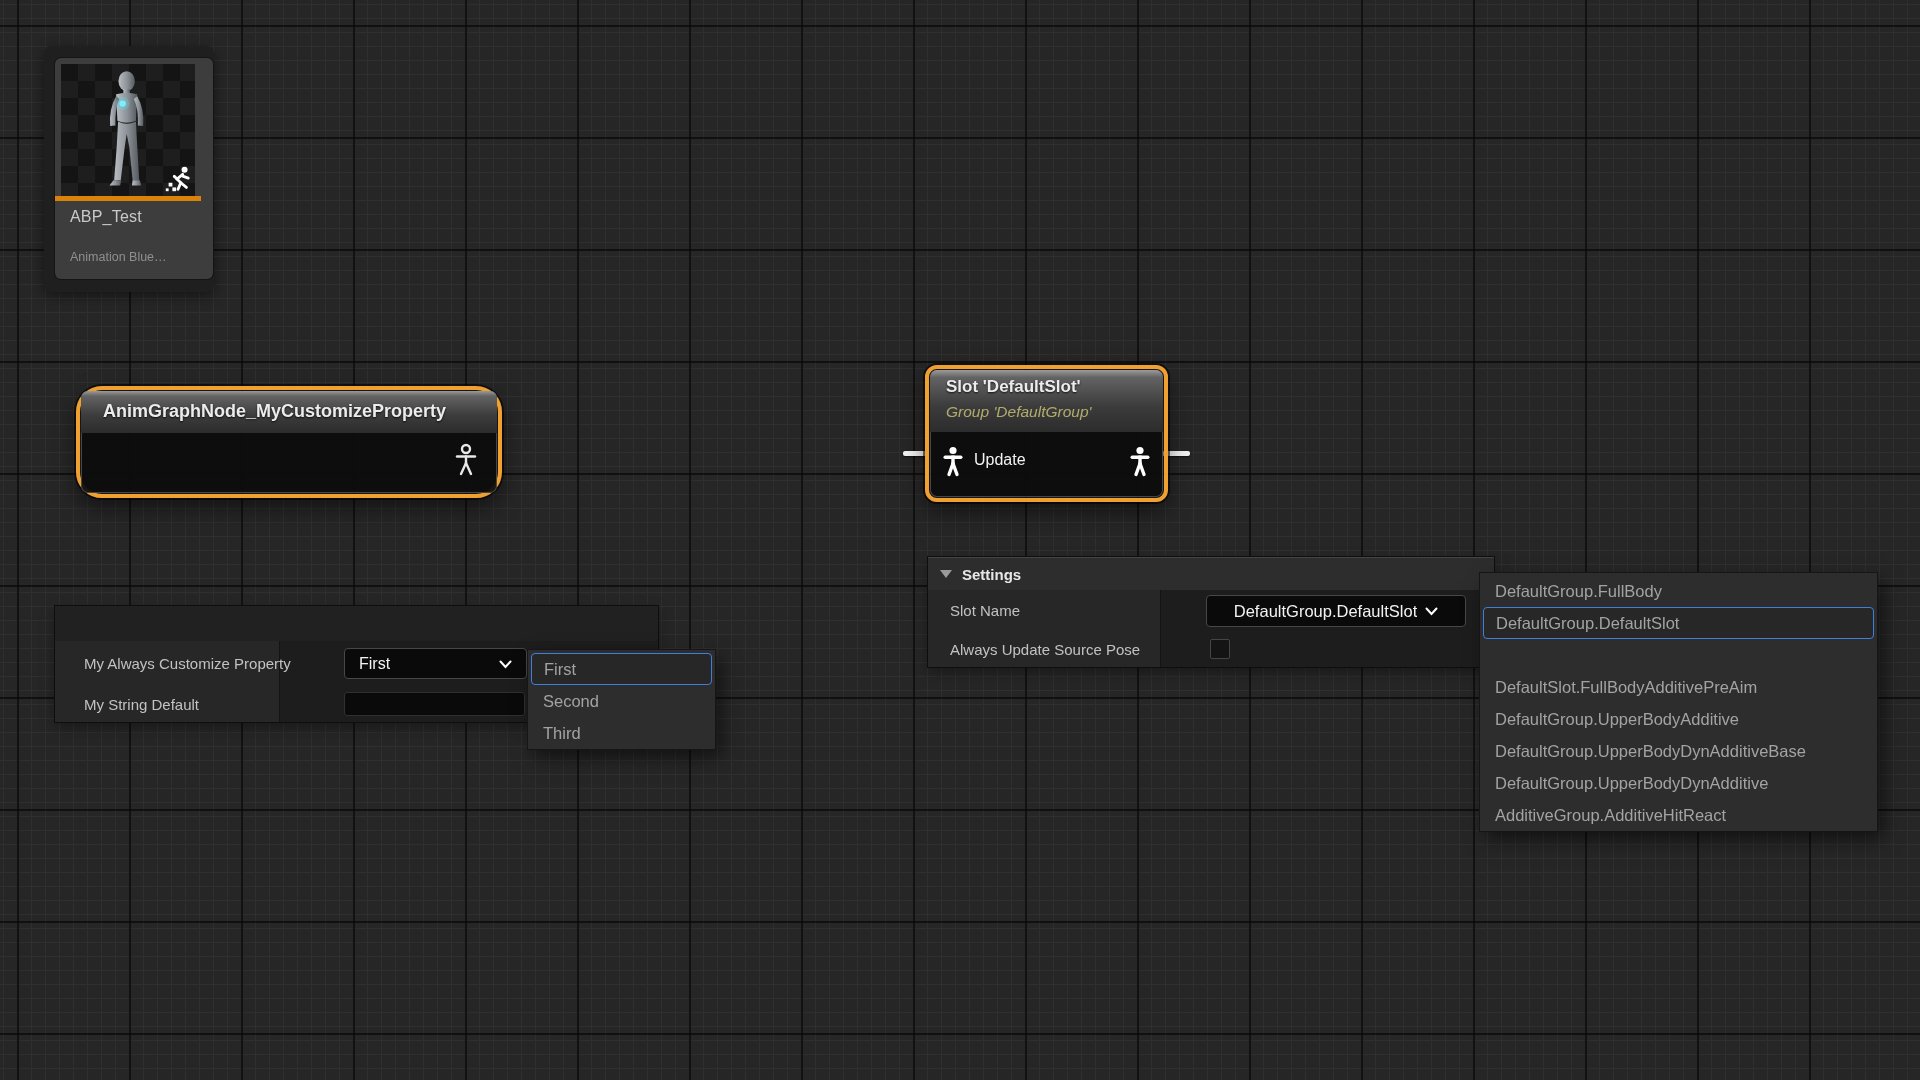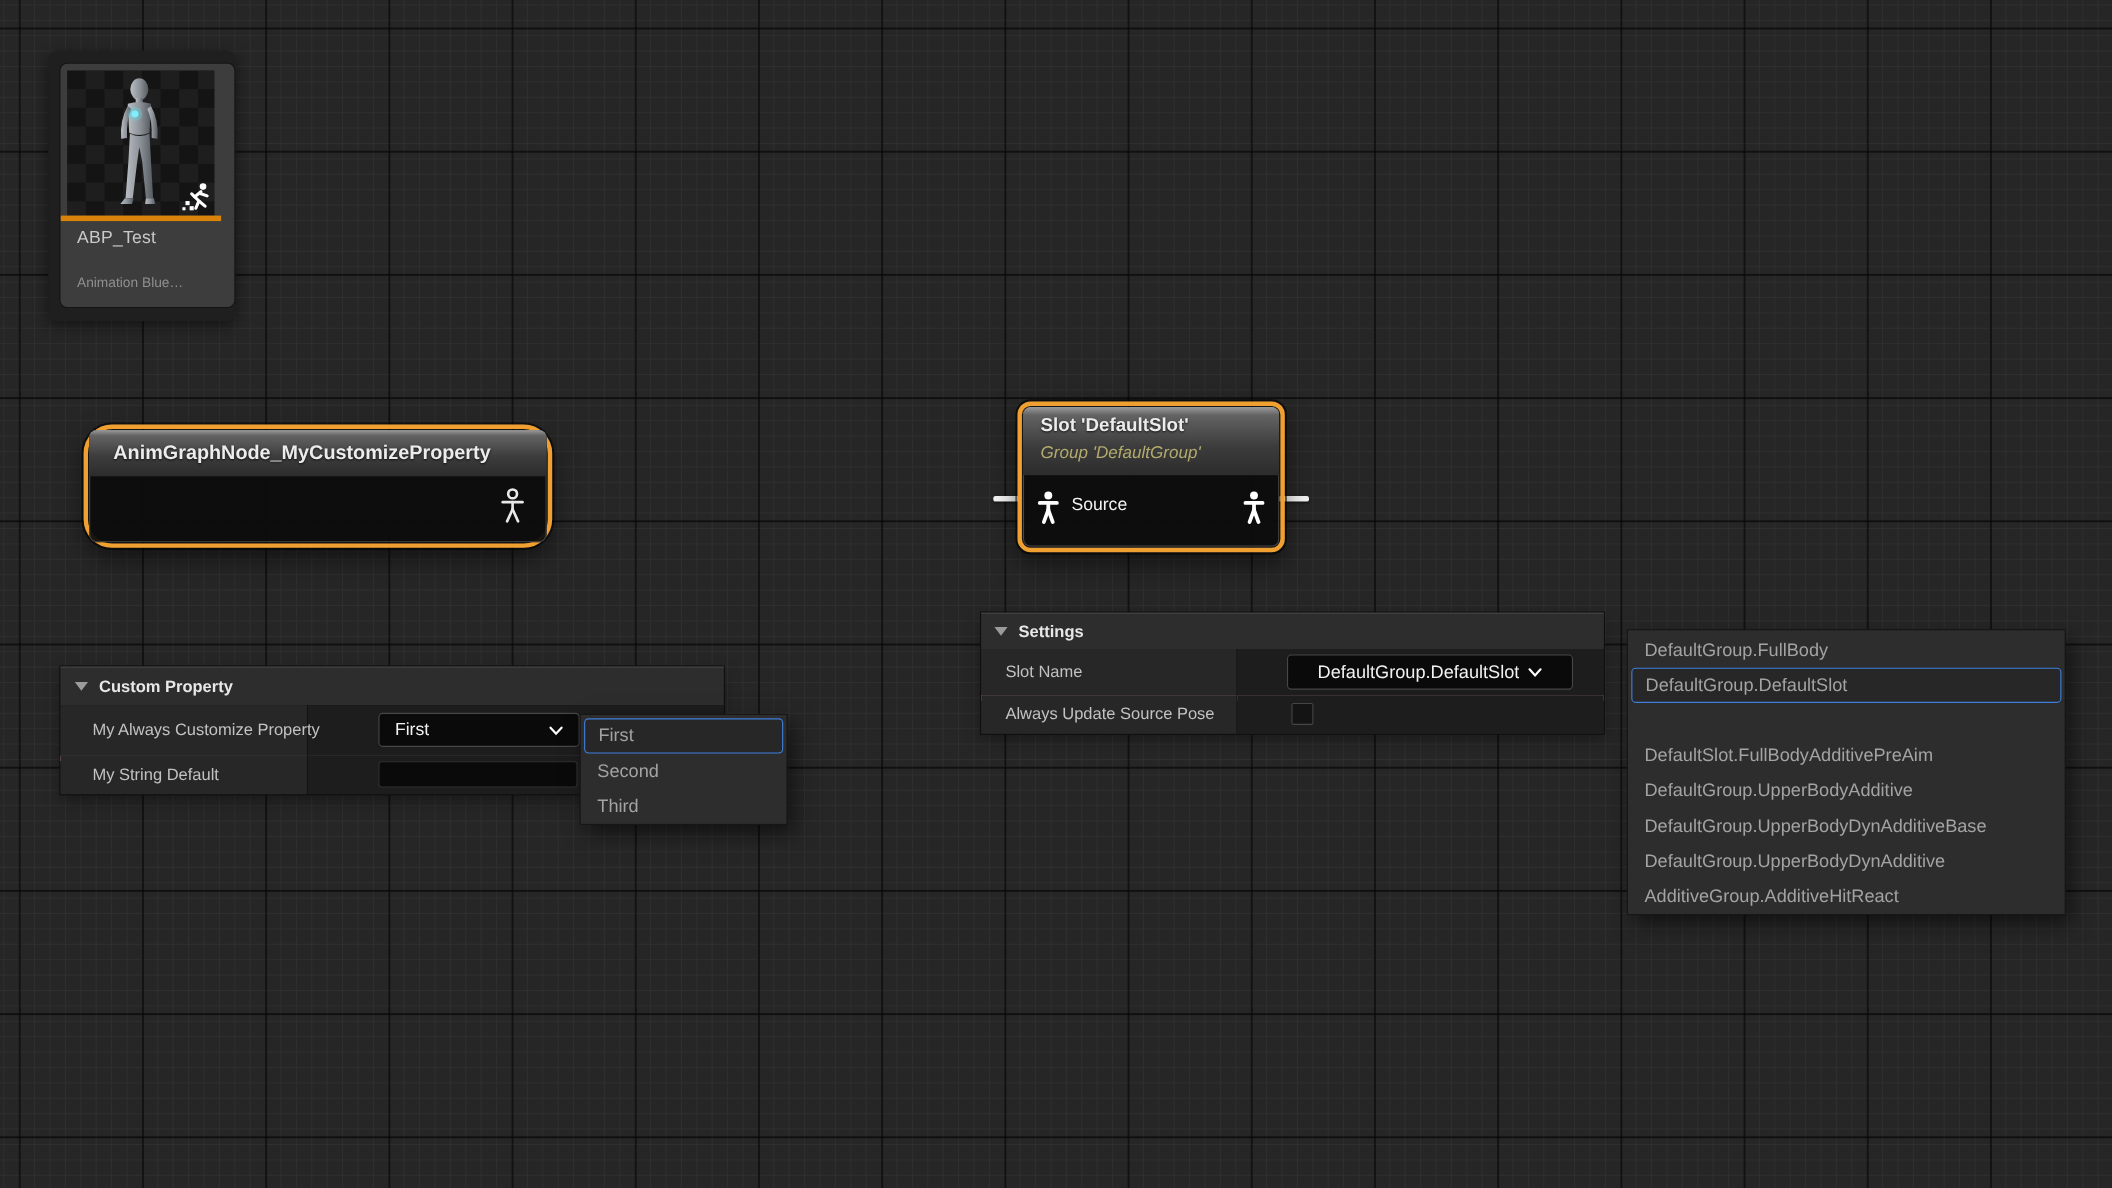--- a/index.html
+++ b/index.html
@@ -144,38 +144,34 @@
       <div class="node-subtitle" style="color:#B3AB6D;">Group 'DefaultGroup'</div>
       <svg class="slot-src-icon" width="26" height="32" viewBox="0 0 26 32">
         <circle cx="13" cy="5.5" r="3.6" fill="#fff"></circle>
         <rect x="3.5" y="10.5" width="19" height="3.4" rx="1.7" fill="#fff"></rect>
         <rect x="11.3" y="10.5" width="3.4" height="8.5" fill="#fff"></rect>
         <g stroke="#fff" stroke-width="3.4" stroke-linecap="round">
           <path d="M13 18.5 L9 29.5"></path>
             <path d="M13 18.5 L17 29.5"></path>
         </g>
       </svg>
-      <div class="slot-src-label">Source</div>
+      <div class="slot-src-label">Update</div>
       <svg class="slot-out-icon" width="26" height="32" viewBox="0 0 26 32">
         <circle cx="13" cy="5.5" r="3.6" fill="#fff"></circle>
         <rect x="3.5" y="10.5" width="19" height="3.4" rx="1.7" fill="#fff"></rect>
         <rect x="11.3" y="10.5" width="3.4" height="8.5" fill="#fff"></rect>
         <g stroke="#fff" stroke-width="3.4" stroke-linecap="round">
           <path d="M13 18.5 L9 29.5"></path>
             <path d="M13 18.5 L17 29.5"></path>
         </g>
       </svg>
     </div>
   </div>
 
   <div class="abs dpanel" style="left:55px;top:606px;width:603px;height:116px;">
-    <div class="dheader" style="height:34px;">
-      <div class="tri" style="left:13px;top:13px;"></div>
-      <div class="htxt" style="left:35px;top:9px;">Custom Property</div>
-    </div>
 
     <div class="drow" style="top:35px;height:46px;">
       <div class="dname" style="width:224px;"></div>
       <div class="dvalue-bg" style="left:225px;right:0;"></div>
       <div class="dlabel" style="left:29px;top:14px;">My Always Customize Property</div>
       <div class="combo" style="left:289px;top:7px;width:183px;height:31px;">
         <span class="ctext" style="font-size:16px;padding-left:14px;">First</span>
         <svg width="13" height="9" viewBox="0 0 13 9" style="position:absolute;right:14px;top:11px;">
           <path d="M1.5 1.5 L6.5 7 L11.5 1.5" stroke="#fff" stroke-width="2" fill="none" stroke-linecap="round"></path>
         </svg>
@@ -189,21 +185,21 @@
       <input class="txtinput" type="text" style="left: 289px; top: 5px; width: 181px; height: 24px;" value="">
     </div>
   </div>
 
   <div class="abs menu" style="left:528px;top:650px;width:187px;height:99px;z-index:20;">
     <div class="menu-item sel" style="top:3px;">First</div>
     <div class="menu-item" style="top:35px;">Second</div>
     <div class="menu-item" style="top:67px;">Third</div>
   </div>
 
-  <div class="abs dpanel" style="left:892px;top:557px;width:566px;height:110px;">
+  <div class="abs dpanel" style="left:928px;top:557px;width:566px;height:110px;">
     <div class="dheader" style="height:32px;">
       <div class="tri" style="left:12px;top:12px;"></div>
       <div class="htxt" style="left:34px;top:8px;">Settings</div>
     </div>
 
     <div class="drow" style="top:33px;height:42px;">
       <div class="dname" style="width:232px;"></div>
       <div class="dvalue-bg" style="left:233px;right:0;"></div>
       <div class="dlabel" style="left:22px;top:12px;">Slot Name</div>
       <div class="combo" style="left:278px;top:5px;width:260px;height:32px;justify-content:center;">

